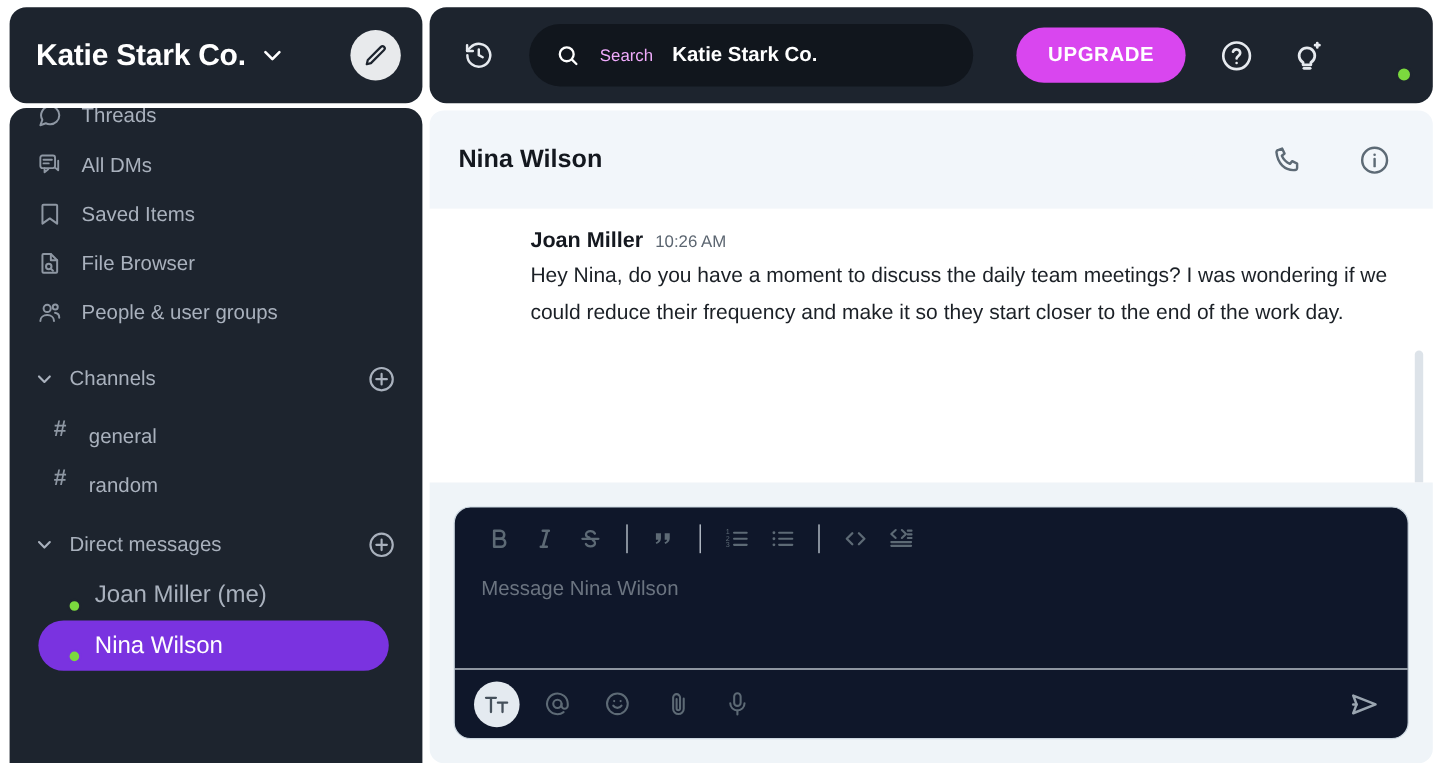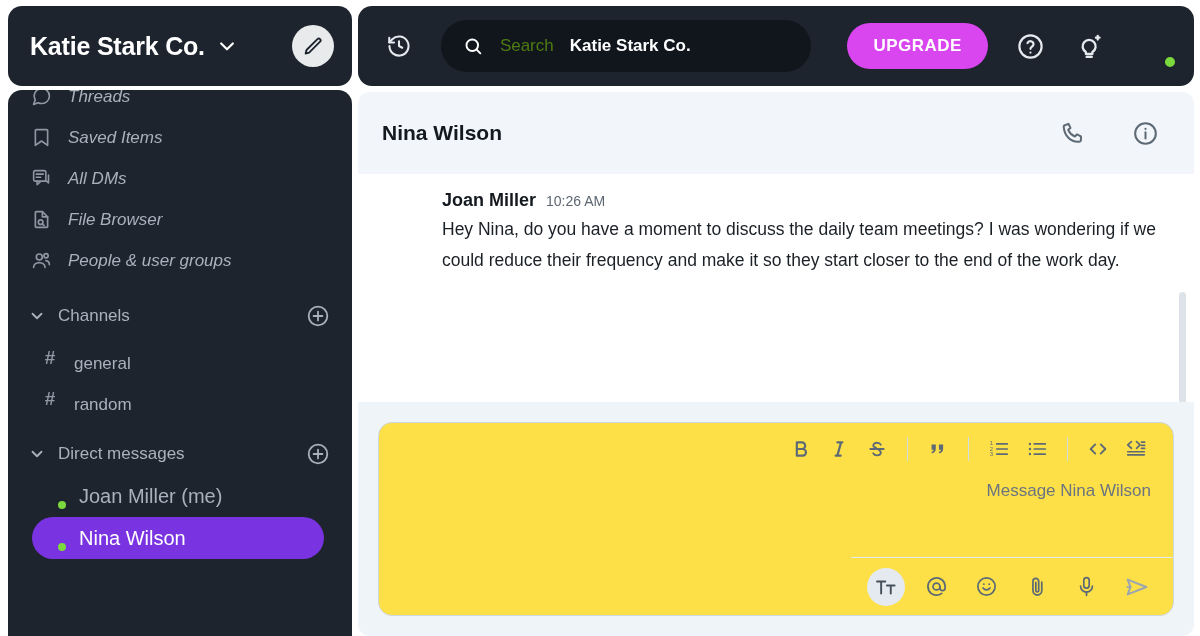--- a/index.html
+++ b/index.html
@@ -28,21 +28,21 @@
     position: absolute; left: 8px; top: 90px; width: 344px; height: 546px;
     background: #1d242e; border-radius: 14px 14px 0 0;
     overflow: hidden; padding-top: 0;
   }
   .sb-scroll { position: relative; top: -14px; }
 
   .sb-item {
     display: flex; align-items: center; height: 41px; padding: 0 16px 0 22px; gap: 16px;
   }
   .sb-item .ico { width: 22px; height: 22px; display: flex; align-items: center; justify-content: center; flex: 0 0 22px; }
-  .sb-item .lbl { color: #a9b1bd; font-size: 17px; white-space: nowrap; font-style: italic; }
+  .sb-item .lbl { color: #a9b1bd; font-size: 17px; white-space: nowrap; }
 
   .sb-gap { height: 14px; }
 
   .sb-section {
     display: flex; align-items: center; height: 42px; padding: 0 22px 0 20px; gap: 12px;
   }
   .sb-section .sec-lbl { color: #a9b1bd; font-size: 17px; }
   .sb-section .sec-add { margin-left: auto; display: flex; align-items: center; }
 
   .sb-channel { display: flex; align-items: center; height: 41px; padding: 0 22px 0 34px; gap: 16px; }
@@ -80,21 +80,21 @@
   .topbar {
     position: absolute; left: 358px; top: 6px; width: 836px; height: 80px;
     background: #1d242e; border-radius: 14px;
     display: flex; align-items: center; padding: 0 18px 0 22px; gap: 0;
   }
   .history-btn { width: 40px; height: 40px; display: flex; align-items: center; justify-content: center; }
   .searchbox {
     margin-left: 22px; width: 380px; height: 52px; background: #11161d;
     border-radius: 26px; display: flex; align-items: center; padding: 0 22px; gap: 16px;
   }
-  .search-txt { font-size: 17px; color: #4d7c0f; white-space: nowrap; }
+  .search-txt { font-size: 14px; color: #f0abfc; white-space: nowrap; }
   .search-ws { font-size: 17px; color: #ffffff; font-weight: bold; white-space: nowrap; }
   .upgrade-btn {
     margin-left: 36px; height: 46px; padding: 0 26px; background: #d946ef;
     border-radius: 23px; display: flex; align-items: center; justify-content: center;
     color: #ffffff; font-size: 17px; font-weight: bold; letter-spacing: 0.5px;
     border: none; cursor: pointer; font-family: inherit;
   }
   .tb-icon { margin-left: 26px; width: 34px; height: 34px; display: flex; align-items: center; justify-content: center; }
   .tb-avatar { margin-left: 26px; position: relative; width: 44px; height: 44px; }
 
@@ -126,22 +126,22 @@
 
   .scrollbar-track { position: absolute; right: 8px; top: 118px; width: 7px; height: 118px; }
   .scrollbar-thumb { width: 7px; height: 100%; background: #dde3e9; border-radius: 4px; }
 
   
   .composer-wrap {
     position: absolute; left: 358px; top: 402px; width: 836px; height: 234px;
     background: #eff4f8; border-radius: 0 0 12px 12px; padding: 20px;
   }
   .composer {
-    width: 100%; height: 100%; background: #fde047;
-    border: 1px solid #ccd7e0; border-radius: 14px; display: flex; flex-direction: column; align-items: flex-end;
+    width: 100%; height: 100%; background: #0f172a;
+    border: 1px solid #ccd7e0; border-radius: 14px; display: flex; flex-direction: column;
   }
   .fmt-bar { display: flex; align-items: center; height: 52px; padding: 0 18px; gap: 0; }
   .fmt-btn { width: 38px; height: 38px; display: flex; align-items: center; justify-content: center; color: #5d6a75; }
   .fmt-sep { width: 1px; height: 24px; background: #d5dde4; margin: 0 11px; }
   .msg-input { flex: 1; padding: 6px 22px; font-size: 17px; color: #6b7480; display: flex; align-items: flex-start; }
   .act-bar { display: flex; align-items: center; height: 58px; padding: 0 16px; border-top: 1px solid #e3eaf0; }
   .act-btn { width: 38px; height: 38px; display: flex; align-items: center; justify-content: center; color: #5d6a75; margin-right: 12px; border-radius: 50%; }
   .act-btn.sel { background: #e4eaf0; }
   .send-btn { margin-left: auto; width: 40px; height: 40px; display: flex; align-items: center; justify-content: center; color: #9aa5b0; }
 </style>
@@ -173,37 +173,37 @@
         <span class="ico">
           <svg width="21" height="21" viewBox="0 0 24 24" fill="none" stroke="#8e97a3" stroke-width="1.9" stroke-linecap="round" stroke-linejoin="round">
               <path d="M21 11.5a8.38 8.38 0 0 1-9 8.5 8.5 8.5 0 0 1-3.8-.9L3 21l1.9-5.2A8.5 8.5 0 0 1 12 3a8.38 8.38 0 0 1 9 8.5Z"></path>
             </svg>
         </span>
         <span class="lbl">Threads</span>
       </div>
 
       <div class="sb-item">
         <span class="ico">
-          <svg width="21" height="21" viewBox="0 0 24 24" fill="none" stroke="#8e97a3" stroke-width="1.9" stroke-linecap="round" stroke-linejoin="round">
-              <path d="M6 3h12a1 1 0 0 1 1 1v17l-7-5-7 5V4a1 1 0 0 1 1-1Z"></path>
-            </svg>
-        </span>
-        <span class="lbl">Saved Items</span>
-      </div>
-
-      <div class="sb-item">
-        <span class="ico">
           <svg width="21" height="21" viewBox="0 0 24 24" fill="none" stroke="#8e97a3" stroke-width="1.8" stroke-linecap="round" stroke-linejoin="round">
               <rect x="3" y="3" width="14" height="12" rx="2"></rect>
               <path d="M6 7h8M6 10.5h5"></path>
               <path d="M7 15v4l3.5-3"></path>
               <path d="M20 8v9l-3-2.5"></path>
             </svg>
         </span>
         <span class="lbl">All DMs</span>
+      </div>
+
+      <div class="sb-item">
+        <span class="ico">
+          <svg width="21" height="21" viewBox="0 0 24 24" fill="none" stroke="#8e97a3" stroke-width="1.9" stroke-linecap="round" stroke-linejoin="round">
+              <path d="M6 3h12a1 1 0 0 1 1 1v17l-7-5-7 5V4a1 1 0 0 1 1-1Z"></path>
+            </svg>
+        </span>
+        <span class="lbl">Saved Items</span>
       </div>
 
 
       <div class="sb-item">
         <span class="ico">
           <svg width="21" height="21" viewBox="0 0 24 24" fill="none" stroke="#8e97a3" stroke-width="1.9" stroke-linecap="round" stroke-linejoin="round">
               <path d="M13 3H6a1 1 0 0 0-1 1v16a1 1 0 0 0 1 1h12a1 1 0 0 0 1-1V9Z"></path>
               <path d="M13 3v6h6"></path>
               <circle cx="11" cy="15" r="2.6"></circle>
               <path d="m13 17 2 2"></path>

